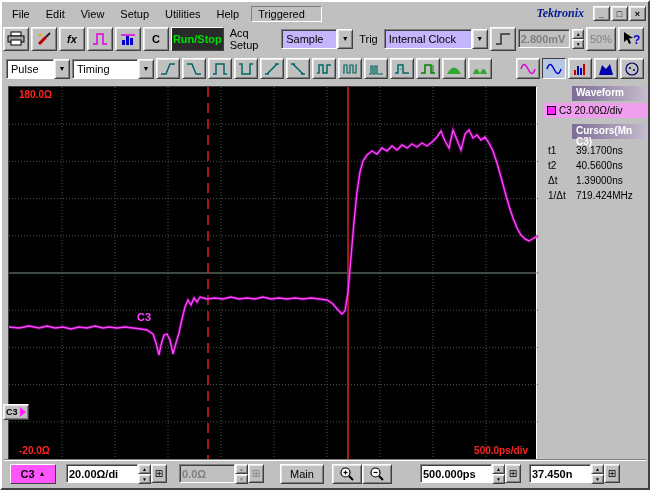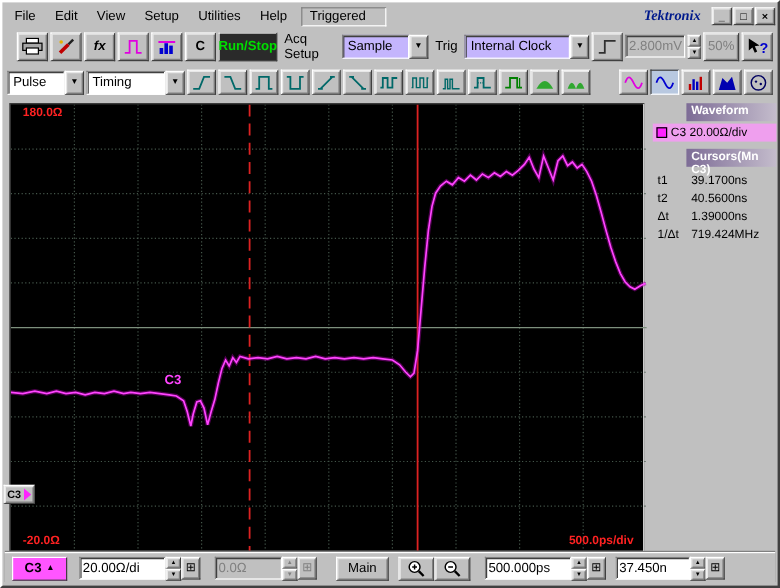--- a/index.html
+++ b/index.html
@@ -17,21 +17,21 @@
   
   .menubar { position:absolute; left:2px; top:2px; right:2px; height:19px;
              display:flex; align-items:center; }
   .menu-item { padding:2px 8px; }
   .status-box { margin-left:4px; height:16px; line-height:14px; padding:0 16px 0 6px; }
   .brand { margin-left:auto; margin-right:8px; font-family:"Liberation Serif", serif;
            font-weight:bold; font-style:italic; font-size:12px; color:#001a8c; }
   .winbtn { width:17px; height:15px; display:flex; align-items:center; justify-content:center;
             font-size:9px; font-weight:bold; margin-left:1px; padding:0; }
   
-  .tb1 { position:absolute; left:12px; top:23px; right:4px; height:27px;
+  .tb1 { position:absolute; left:1px; top:23px; right:4px; height:27px;
          display:flex; align-items:center; gap:2px; }
   .tb2 { position:absolute; left:4px; top:53px; right:4px; height:27px;
          display:flex; align-items:center; gap:2px; }
   .tbtn { height:24px; min-width:26px; display:flex; align-items:center; justify-content:center; padding:0 2px; }
   .msr  { height:21px; min-width:24px; }
   .runstop { width:58px; background:#2a2a2a; color:#00dd00; font-weight:bold;
              box-shadow:none; border-color:#ffffff #404040 #404040 #ffffff; }
   .lbl { padding:0 4px; }
   .combo { display:flex; height:20px; align-items:stretch; }
   .cfield { background:#c4b5fd; border:1px solid; border-color:#808080 #ffffff #ffffff #808080;
@@ -64,21 +64,21 @@
   
   .bbar { position:absolute; left:2px; right:2px; bottom:2px; height:26px;
           border-top:1px solid #ffffff; box-shadow:0 -1px 0 #808080;
           display:flex; align-items:center; }
   .chbtn { margin-left:6px; width:46px; height:20px; background:#ff55ff; display:flex;
            align-items:center; justify-content:center; gap:4px; font-weight:bold;
            border:1px solid; border-color:#ffffff #404040 #404040 #ffffff; }
   .chbtn .arrow-up { font-size:7px; }
   .nfield { height:19px; display:flex; align-items:center; padding:0 2px; font-size:11px;
             background:#fff; border:1px solid; border-color:#808080 #ffffff #ffffff #808080;
-            box-shadow: inset 1px 1px 0 #404040; }
+            box-shadow: inset 1px 1px 0 #404040; font-weight: bold; }
   .sqbtn { width:16px; height:19px; display:flex; align-items:center; justify-content:center;
            font-size:10px; padding:0; font-family:"DejaVu Sans", sans-serif; }
   .pressed { border-color:#404040 #ffffff #ffffff #404040; box-shadow:none; background:#b8c8e0; }
   svg { display:block; }
 </style>
 </head>
 <body>
 
 <div class="window">
 
@@ -368,21 +368,21 @@
       </svg>
     </button>
     <button class="tbtn raised" style="width:30px; height:20px;">
       <svg width="16" height="16" viewBox="0 0 16 16">
         <circle cx="6.5" cy="6.5" r="4.5" stroke="#000" fill="#fff" stroke-width="1.2"></circle>
         <line x1="10" y1="10" x2="14" y2="14" stroke="#000" stroke-width="2"></line>
         <line x1="4.5" y1="6.5" x2="8.5" y2="6.5" stroke="#000" stroke-width="1.2"></line>
       </svg>
     </button>
 
-    <span class="nfield" style="width:72px; margin-left:12px;">500.000ps</span>
+    <span class="nfield" style="width:72px; margin-left:28px;">500.000ps</span>
     <div class="spin">
       <button class="raised">▲</button>
       <button class="raised">▼</button>
     </div>
     <button class="sqbtn raised">⊞</button>
 
     <span class="nfield" style="width:62px; margin-left:8px;">37.450n</span>
     <div class="spin">
       <button class="raised">▲</button>
       <button class="raised">▼</button>

